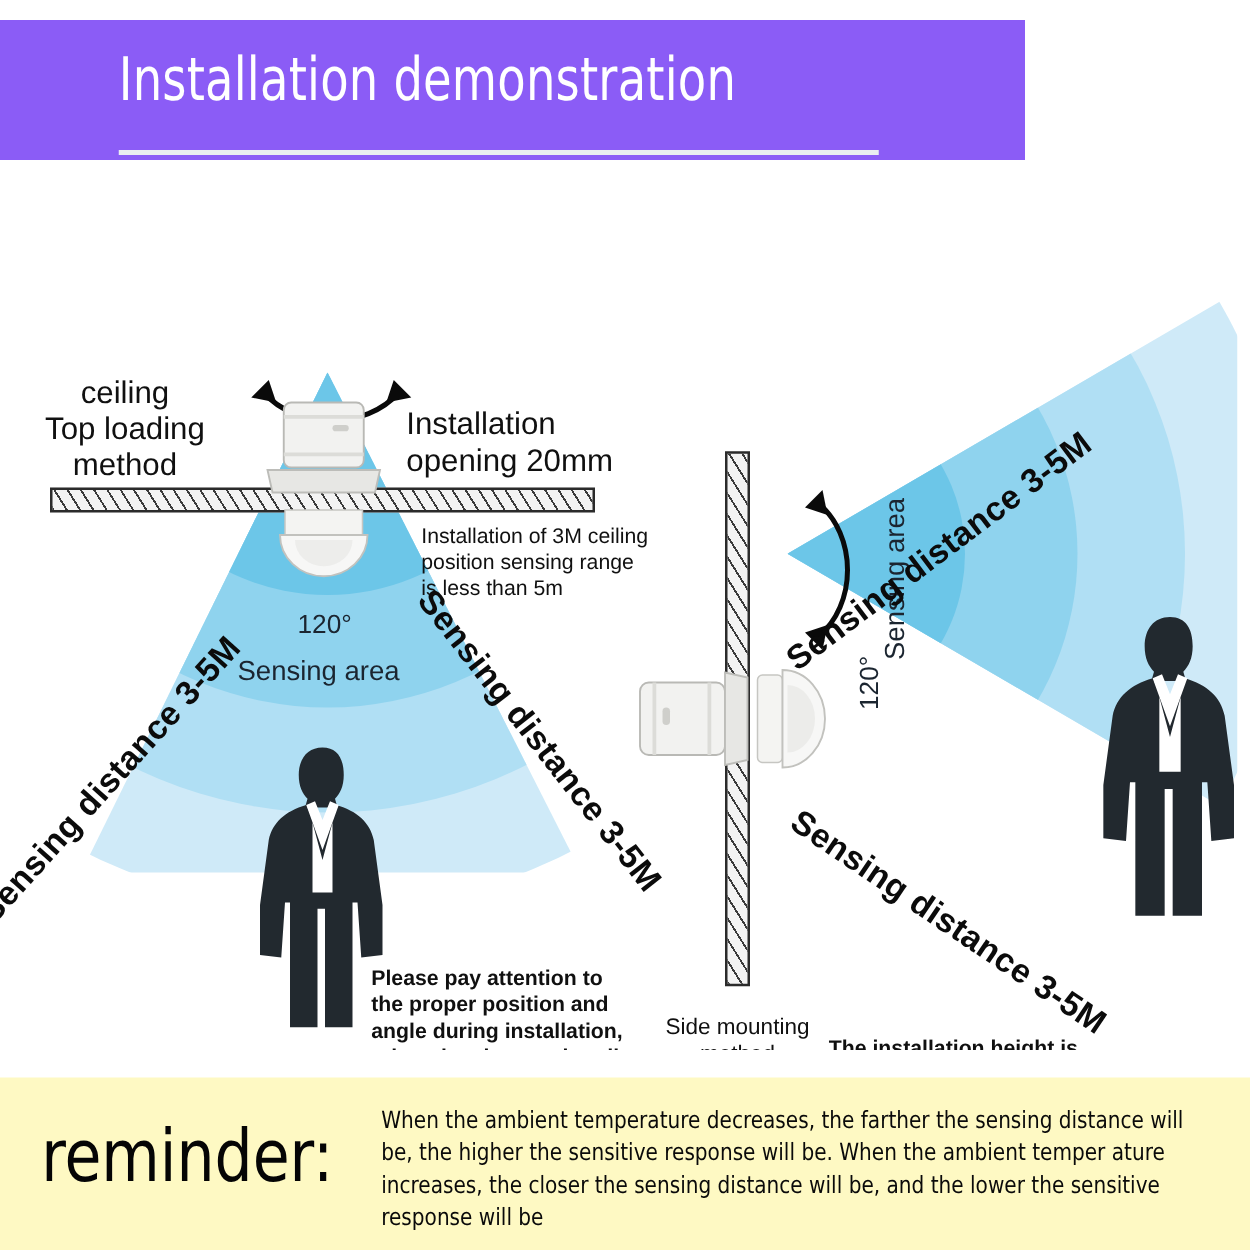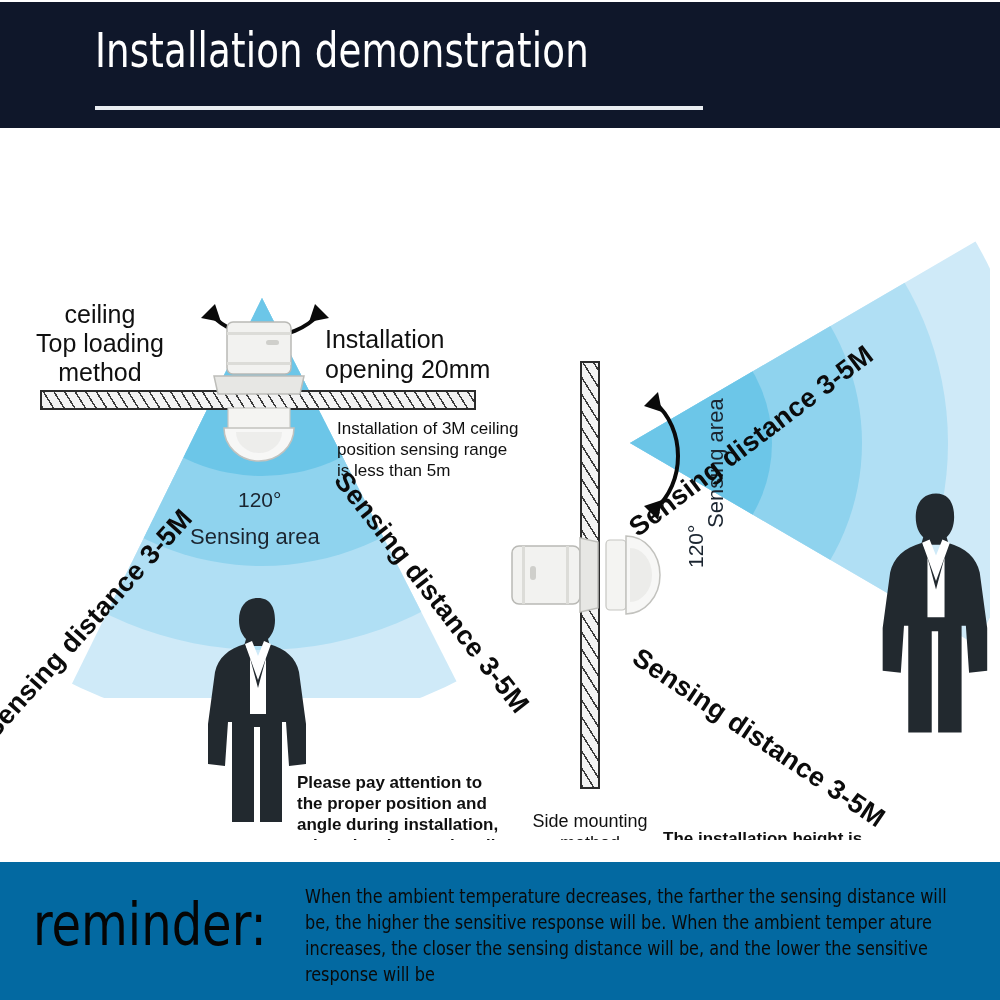--- a/index.html
+++ b/index.html
@@ -6,22 +6,22 @@
   body{
     width:1000px;height:1000px;overflow:hidden;
     background:#ffffff;
     font-family:"Liberation Sans","DejaVu Sans",sans-serif;
     -webkit-font-smoothing:antialiased;
   }
   #page{position:relative;width:1000px;height:1000px;overflow:hidden;background:#fff;}
 
   
   .header{
-    position:absolute;left:0;top:2px;width:1000px;height:128px;
-    background:#0f172a;
+    position:absolute;left:0;top:16px;width:820px;height:128px;
+    background:#8b5cf6;
   }
   .header-title{
     position:absolute;left:95px;top:24px;
     font-size:48px;line-height:1;color:#ffffff;
     font-family:"DejaVu Sans Condensed","Liberation Sans",sans-serif;
     font-stretch:condensed;
     transform:scaleX(.86);transform-origin:left top;
     white-space:nowrap;letter-spacing:.2px;
   }
   .header-rule{
@@ -79,21 +79,21 @@
     position:absolute;font-size:27px;font-weight:bold;color:#0b0b0b;white-space:nowrap;
     letter-spacing:.3px;
   }
   .dist.l-left {left:0px;  top:586px; transform:rotate(-48deg);transform-origin:left bottom;}
   .dist.l-right{left:352px;top:338px; transform:rotate(52deg); transform-origin:left top;}
   .dist.r-top  {left:642px;top:384px; transform:rotate(-37deg);transform-origin:left bottom;}
   .dist.r-bot  {left:644px;top:514px; transform:rotate(34deg); transform-origin:left top;}
 
   
   .reminder{
-    position:absolute;left:0;top:862px;width:1000px;height:138px;background:#0369a1;
+    position:absolute;left:0;top:862px;width:1000px;height:138px;background:#fef9c3;
   }
   .reminder-label{
     position:absolute;left:33px;top:34px;
     font-size:58px;line-height:1;color:#050505;
     font-family:"DejaVu Sans Condensed","Liberation Sans",sans-serif;
     font-stretch:condensed;transform:scaleX(.92);transform-origin:left top;
     white-space:nowrap;
   }
   .reminder-body{
     position:absolute;left:305px;top:21px;width:690px;

